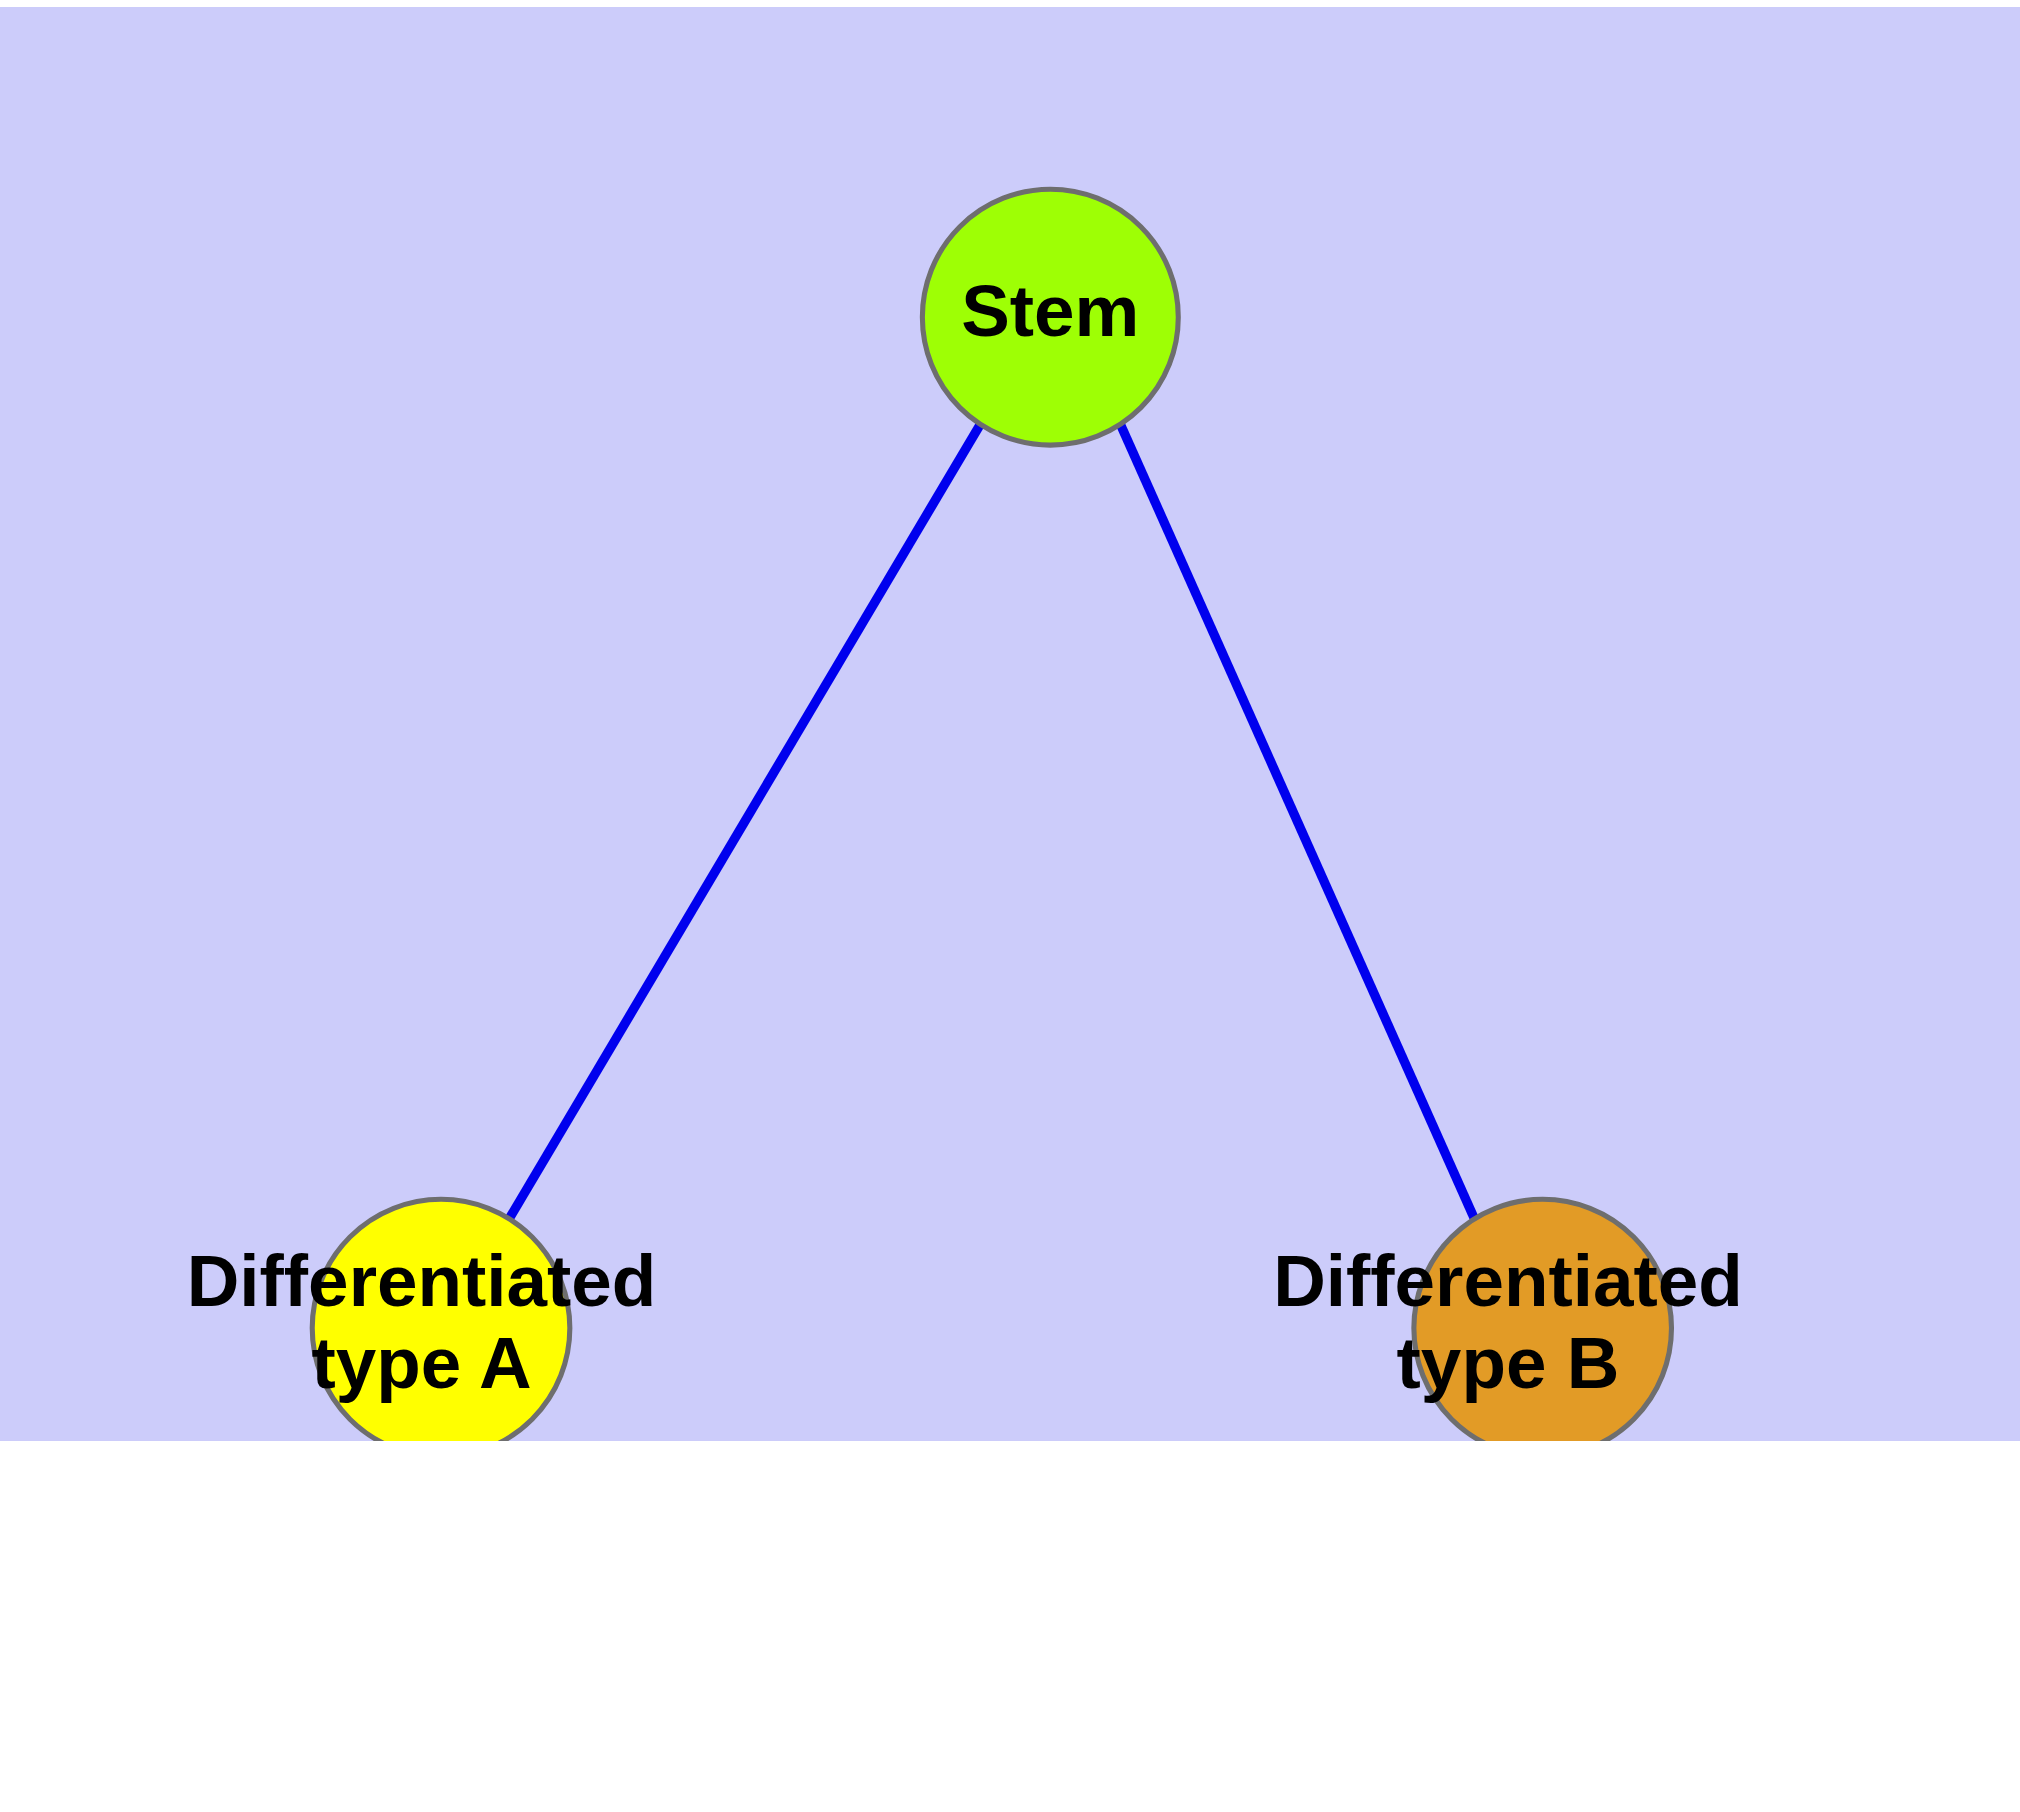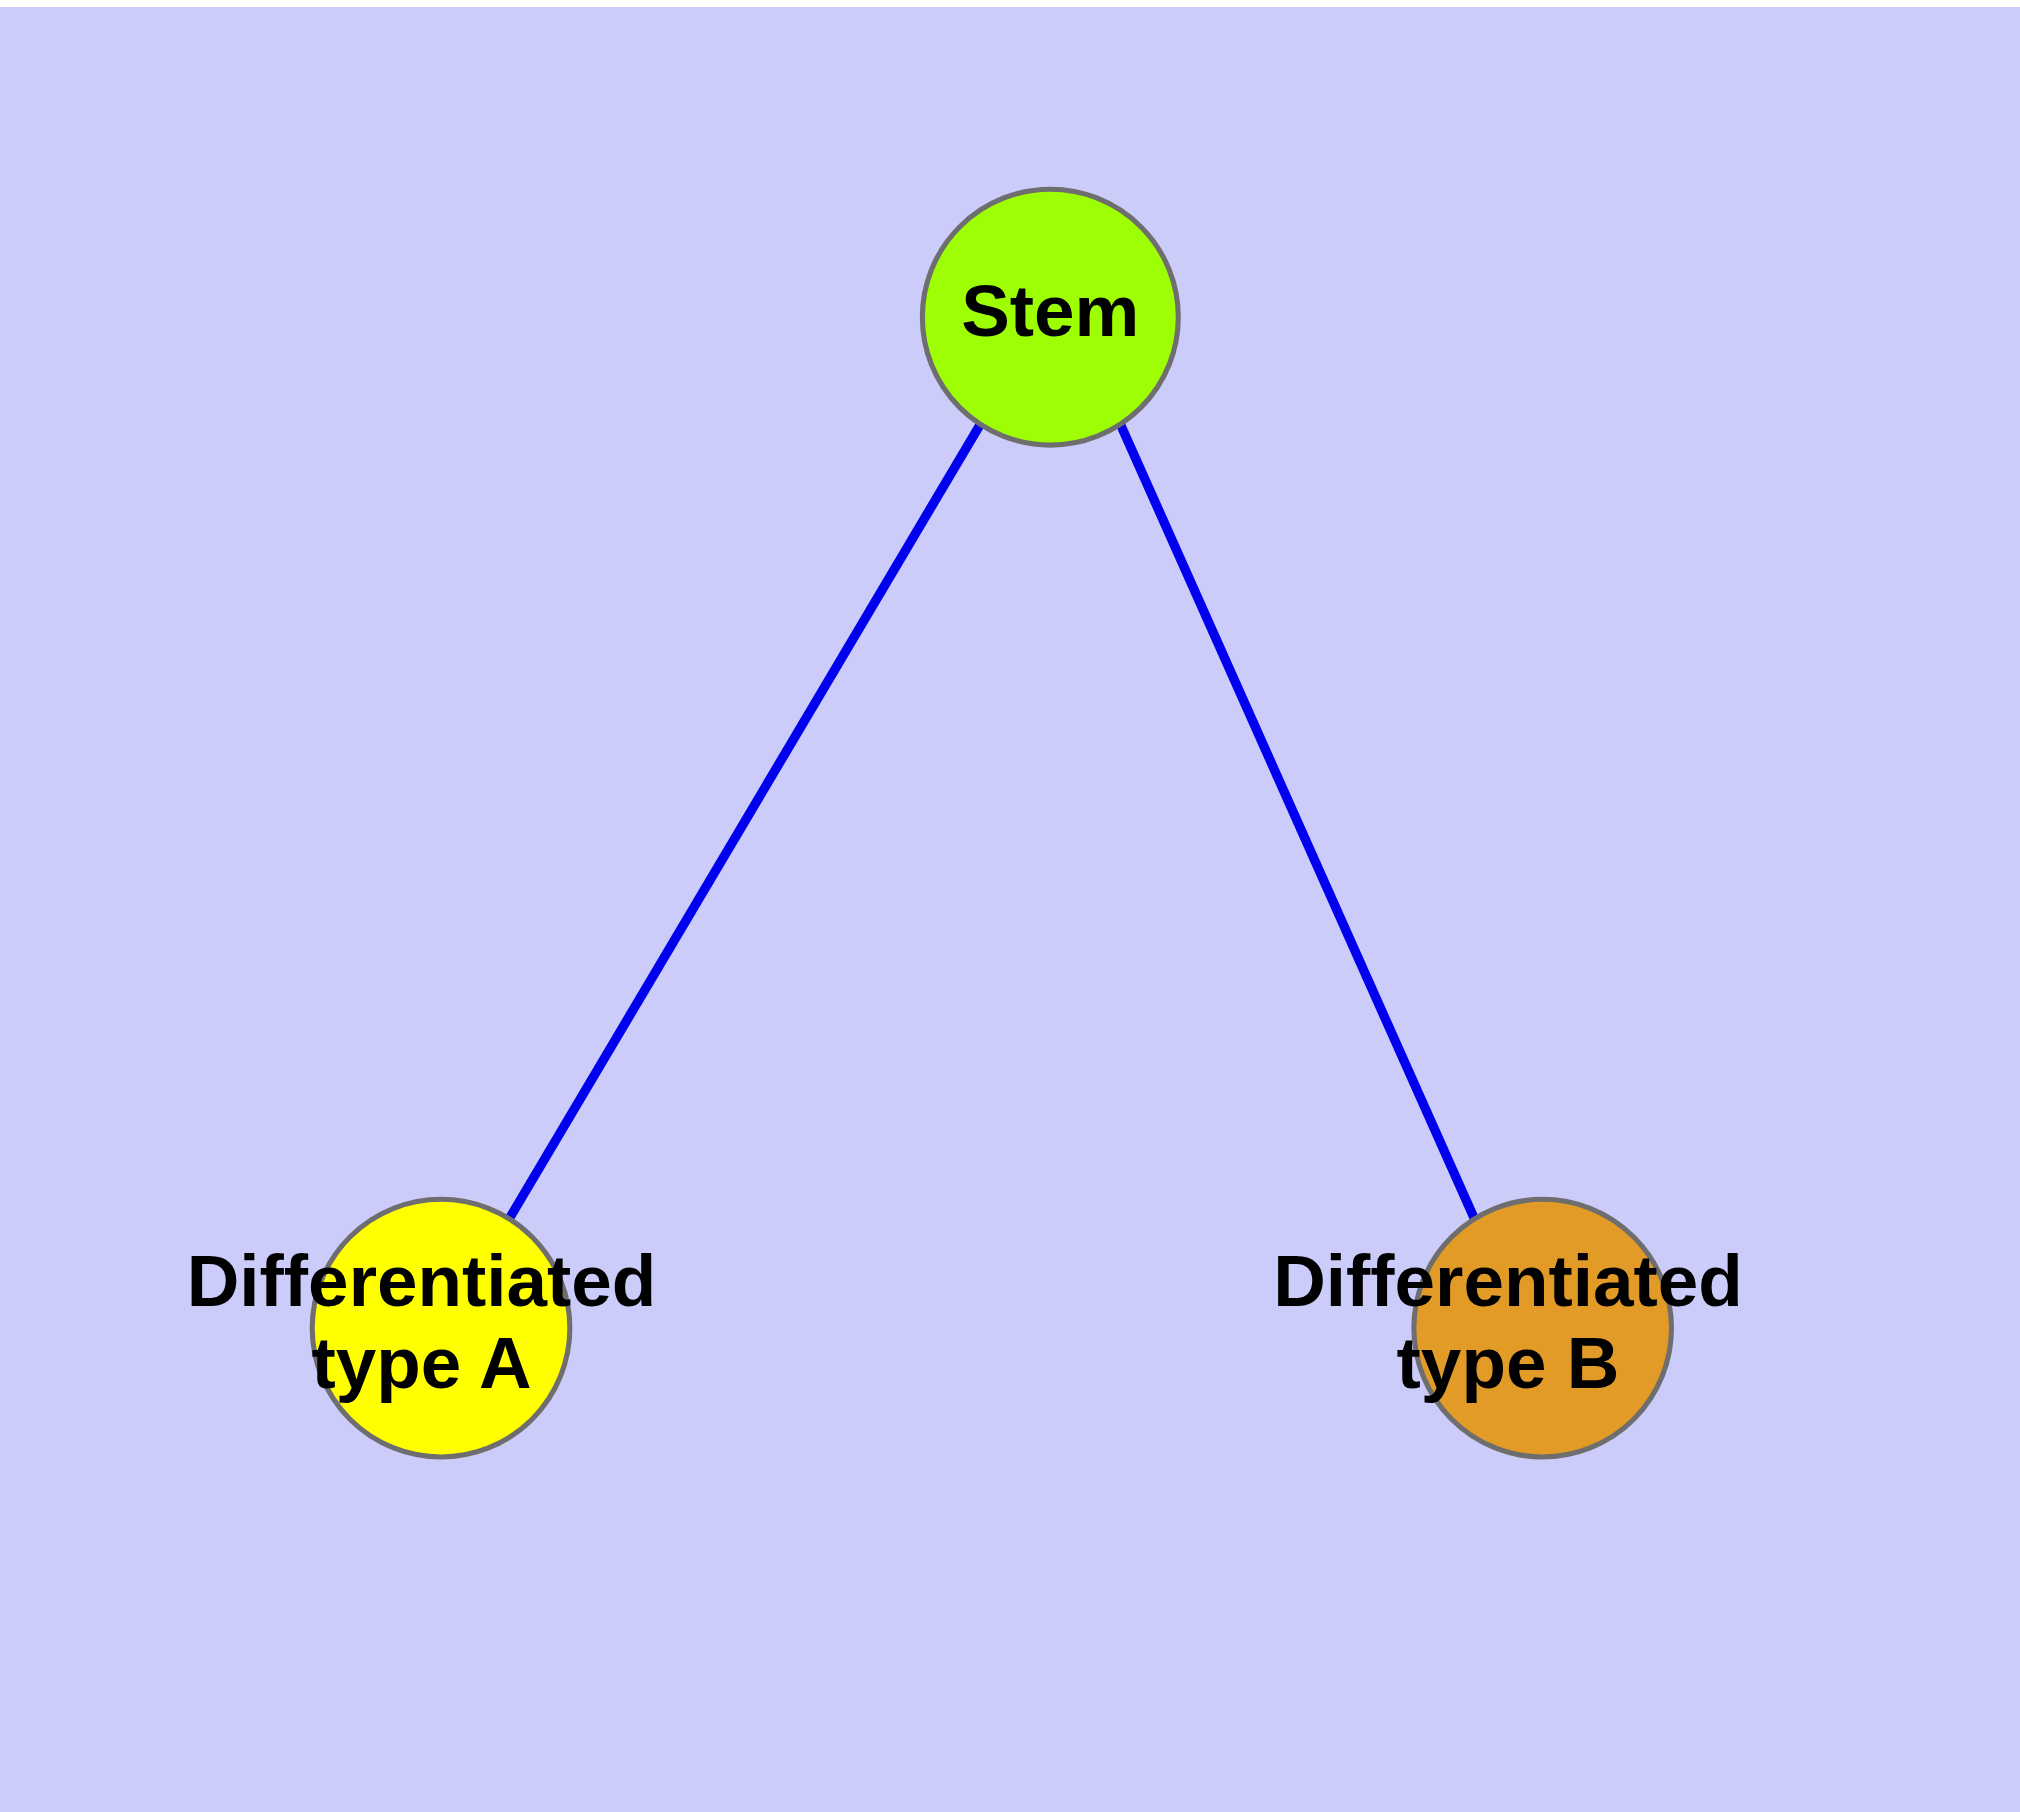--- a/index.html
+++ b/index.html
@@ -18,21 +18,21 @@
     position: relative;
     width: 2021px;
     height: 1812px;
     background: #ffffff;
   }
   #plot-area {
     position: absolute;
     left: 0;
     top: 6.8px;
     width: 2021px;
-    height: 1805px;
+    height: 1434px;
     background: #ccccfa;
     overflow: hidden;
   }
   #graph-svg {
     position: absolute;
     left: 0;
     top: 0;
     width: 2021px;
     height: 1805px;
     display: block;

